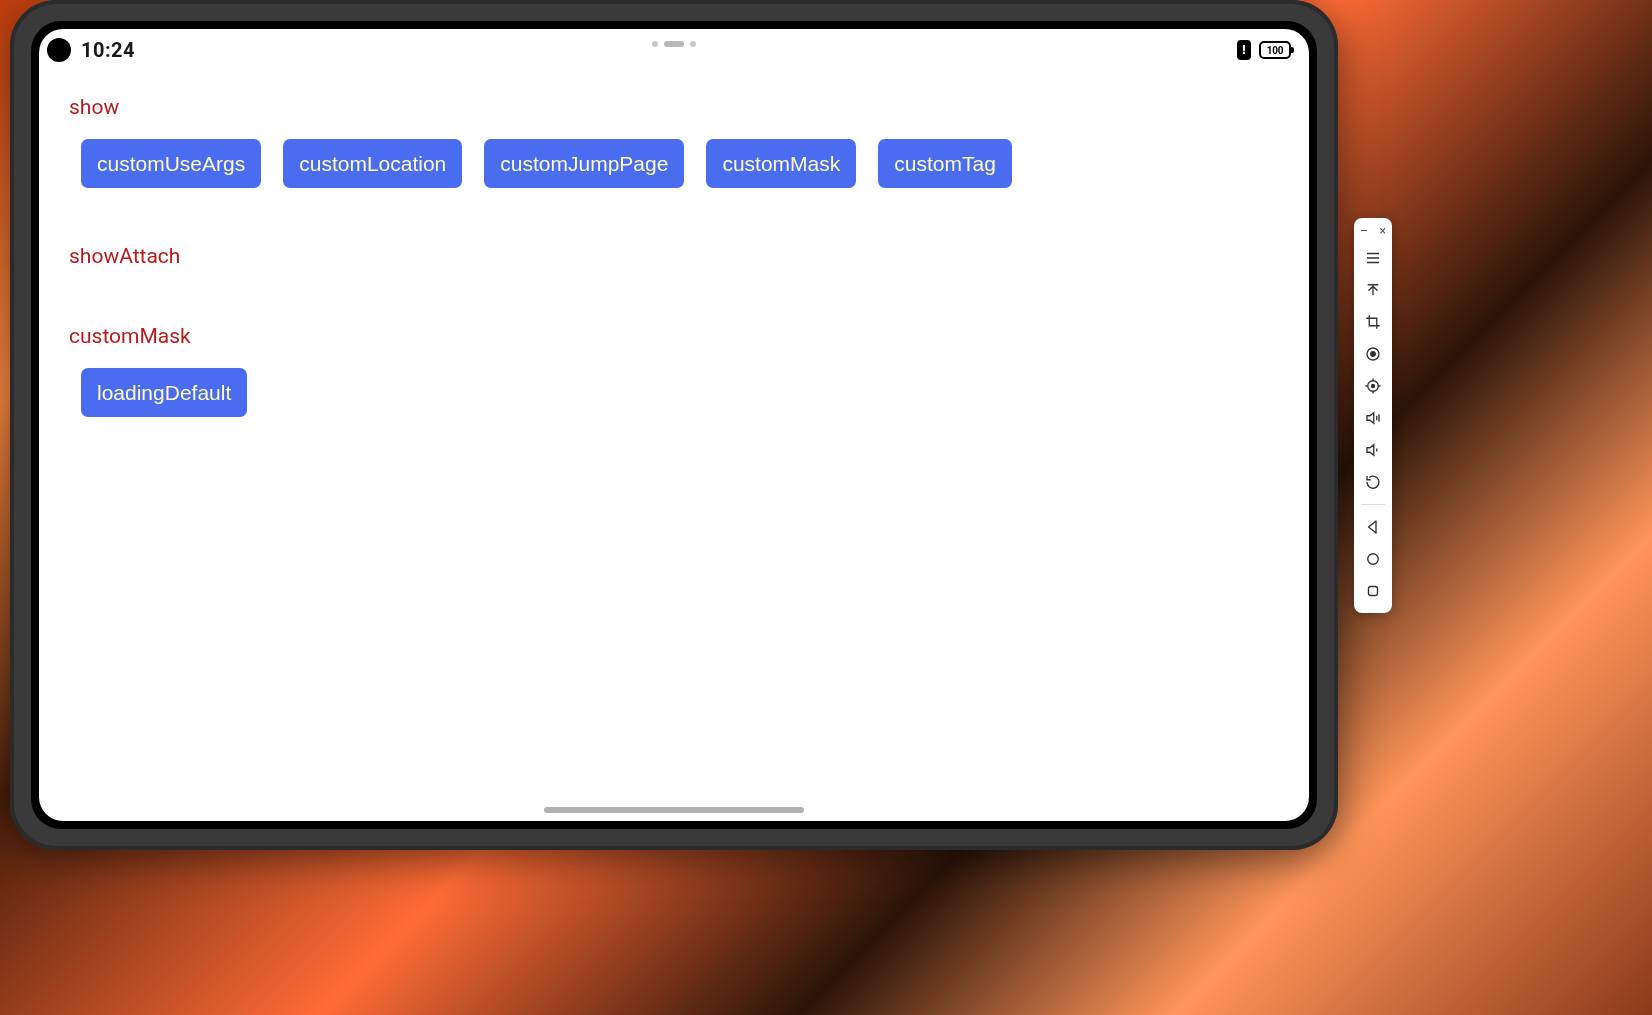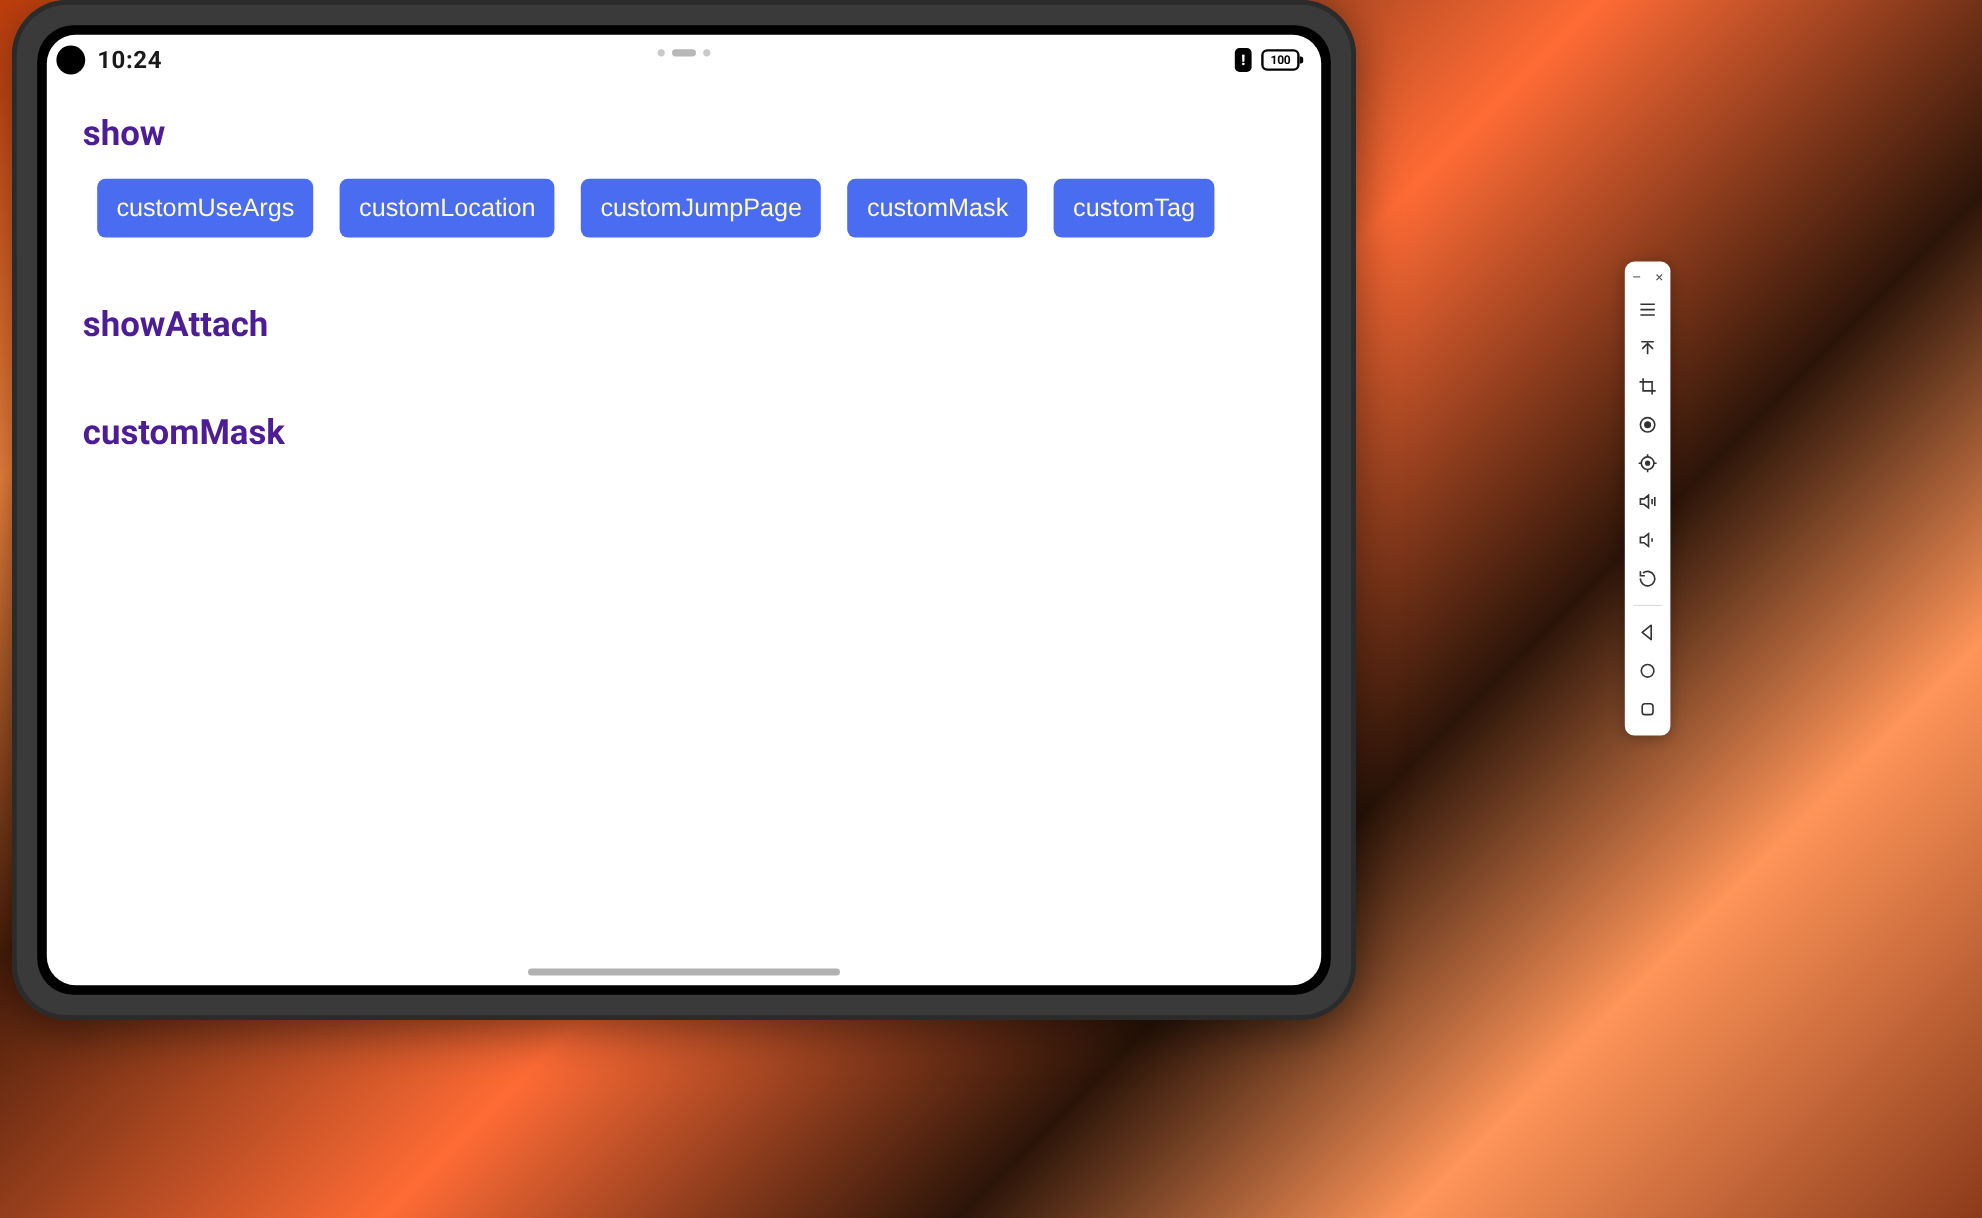--- a/index.html
+++ b/index.html
@@ -8,21 +8,21 @@
     font-family: -apple-system, BlinkMacSystemFont, "Segoe UI", Roboto, sans-serif;
     background: linear-gradient(135deg, #c13d0c 0%, #ff8c42 15%, #4a1e0a 30%, #ff6b35 50%, #2b1408 68%, #ff9559 82%, #8b3a1a 100%);
     position: relative;
   }
 
   
   .device {
     position: absolute;
     left: 10px;
     top: 0px;
-    width: 1120px;
+    width: 1328px;
     height: 850px;
     border-radius: 46px;
     background: #3a3a3a;
     box-shadow: 0 8px 40px rgba(0,0,0,0.5), inset 0 0 0 4px #2b2b2b;
     padding: 21px;
   }
   .device-inner {
     width: 100%;
     height: 100%;
     background: #000;
@@ -80,23 +80,23 @@
   }
 
   
   .content {
     position: absolute;
     top: 50px; left: 0; right: 0; bottom: 0;
     padding: 16px 30px;
   }
   .section { margin-bottom: 56px; }
   .section-title {
-    font-size: 29px;
-    font-weight: 700;
-    color: #4c1d95;
+    font-size: 21px;
+    font-weight: 400;
+    color: #b91c1c;
     margin-bottom: 20px;
   }
   .button-row {
     display: flex;
     flex-wrap: wrap;
     gap: 22px;
     padding-left: 12px;
   }
   .btn {
     background: #4a6cf7;
@@ -189,20 +189,21 @@
               <button class="btn">customMask</button>
               <button class="btn">customTag</button>
             </div>
           </div>
           <div class="section">
             <div class="section-title">showAttach</div>
           </div>
           <div class="section">
             <div class="section-title">customMask</div>
             <div class="button-row">
+              <button class="btn">loadingDefault</button>
             </div>
           </div>
         </div>
 
       <div class="home-indicator"></div>
     </div>
   </div>
 </div>
 
 <div class="emu-toolbar">

